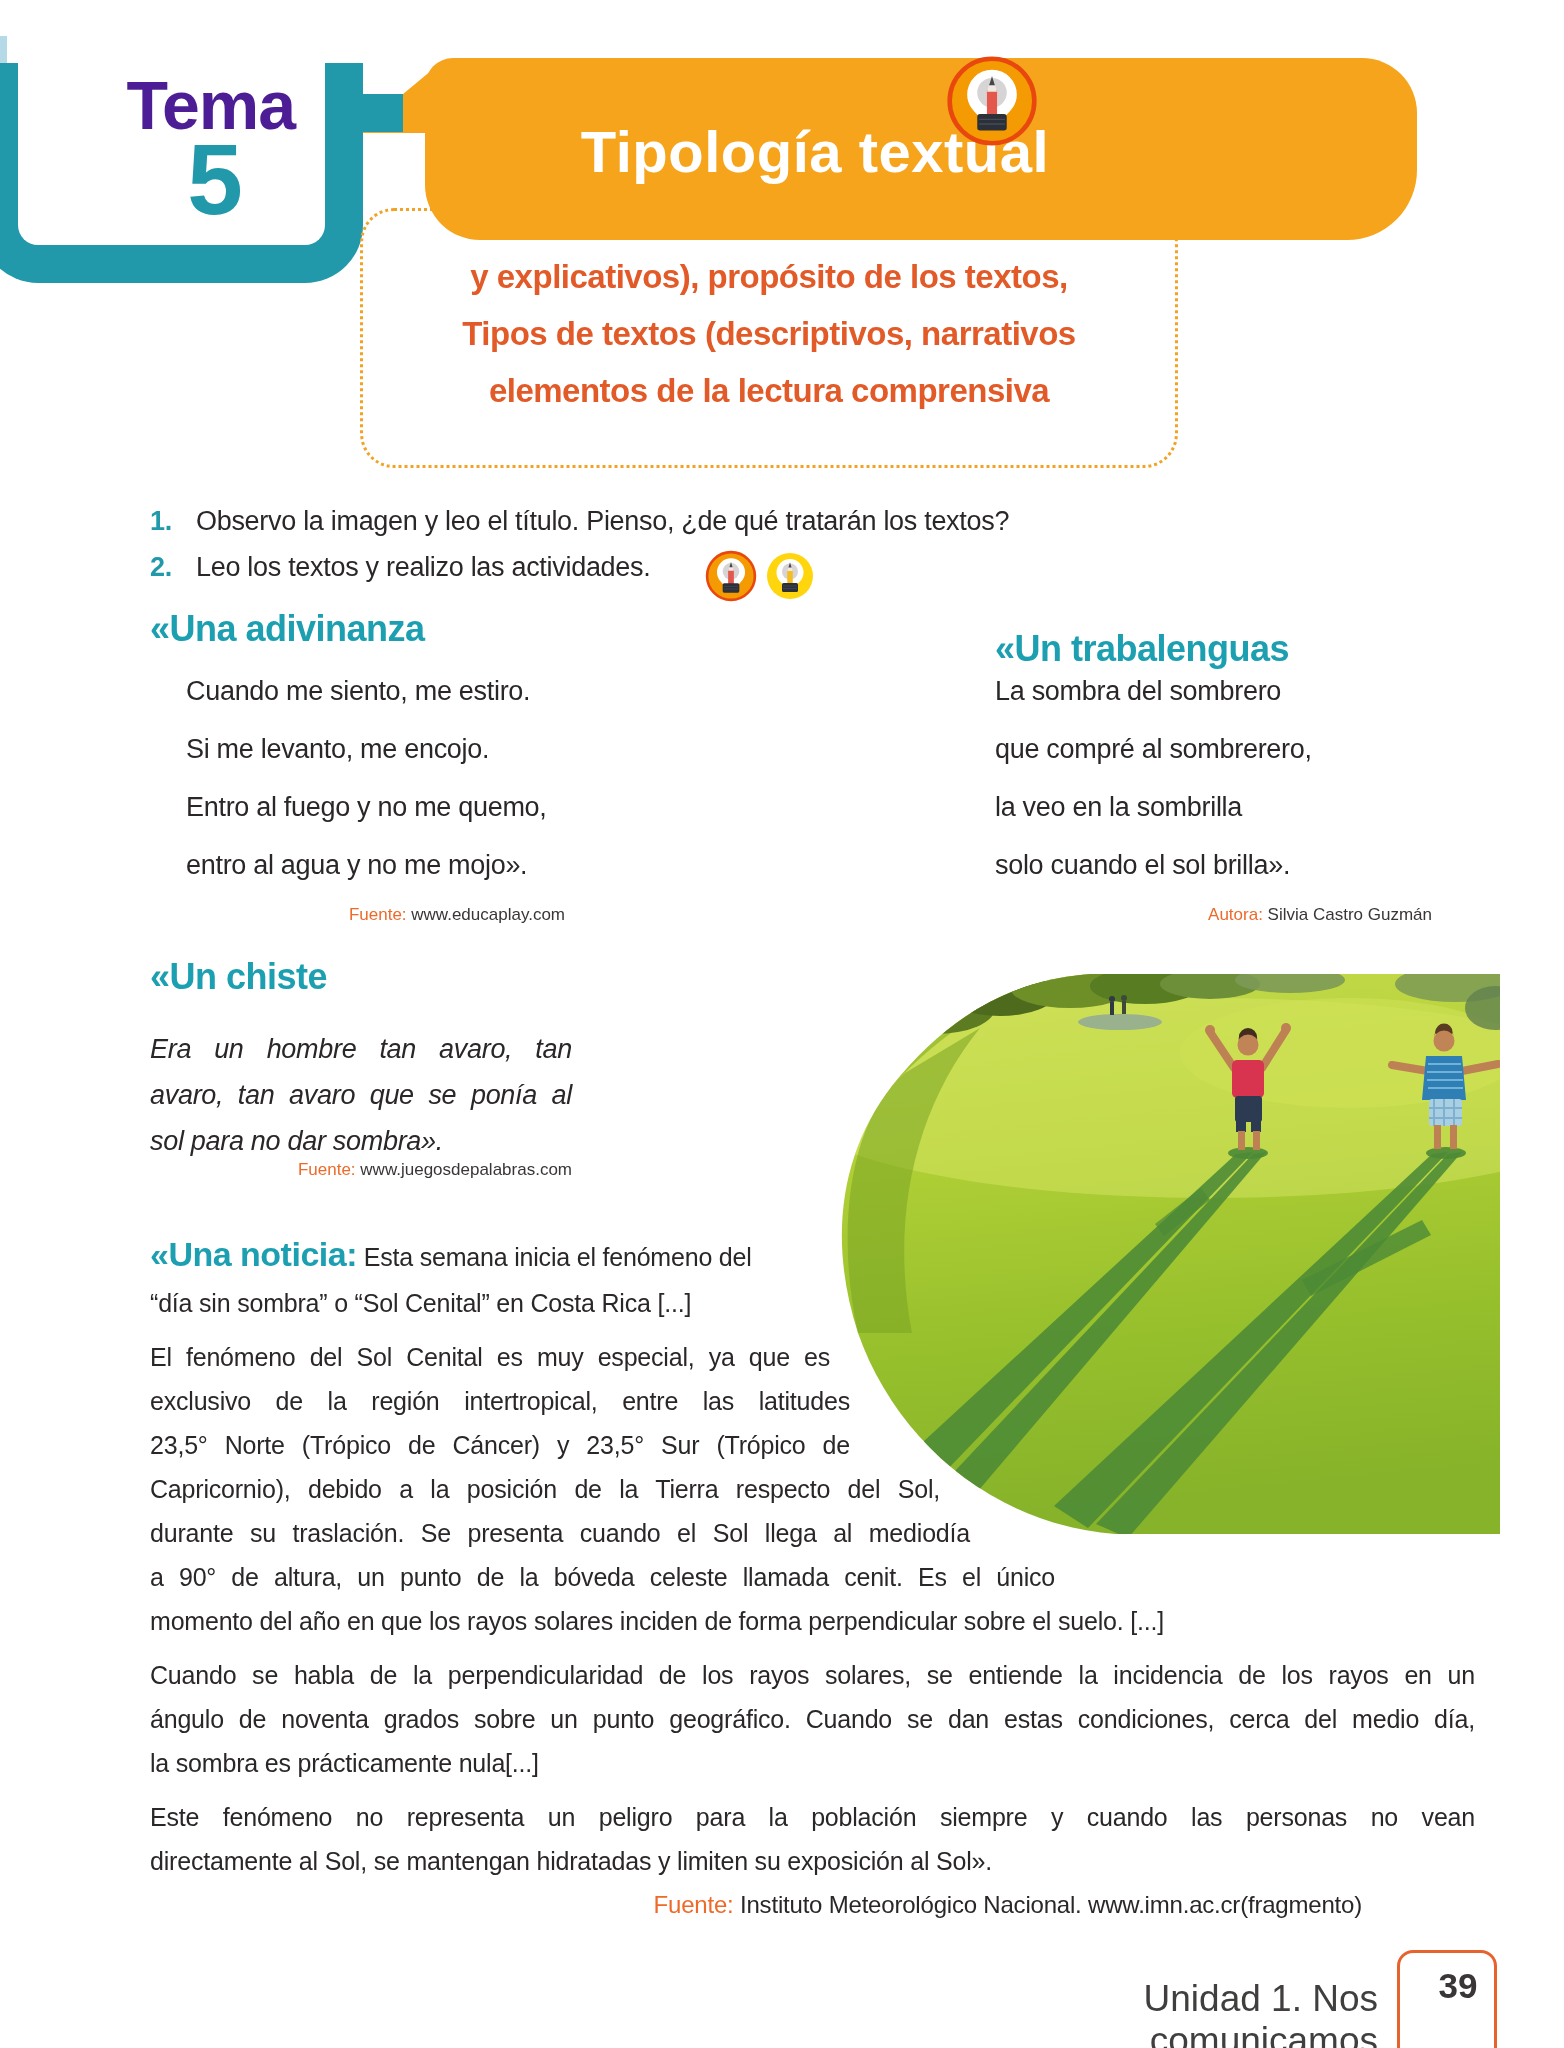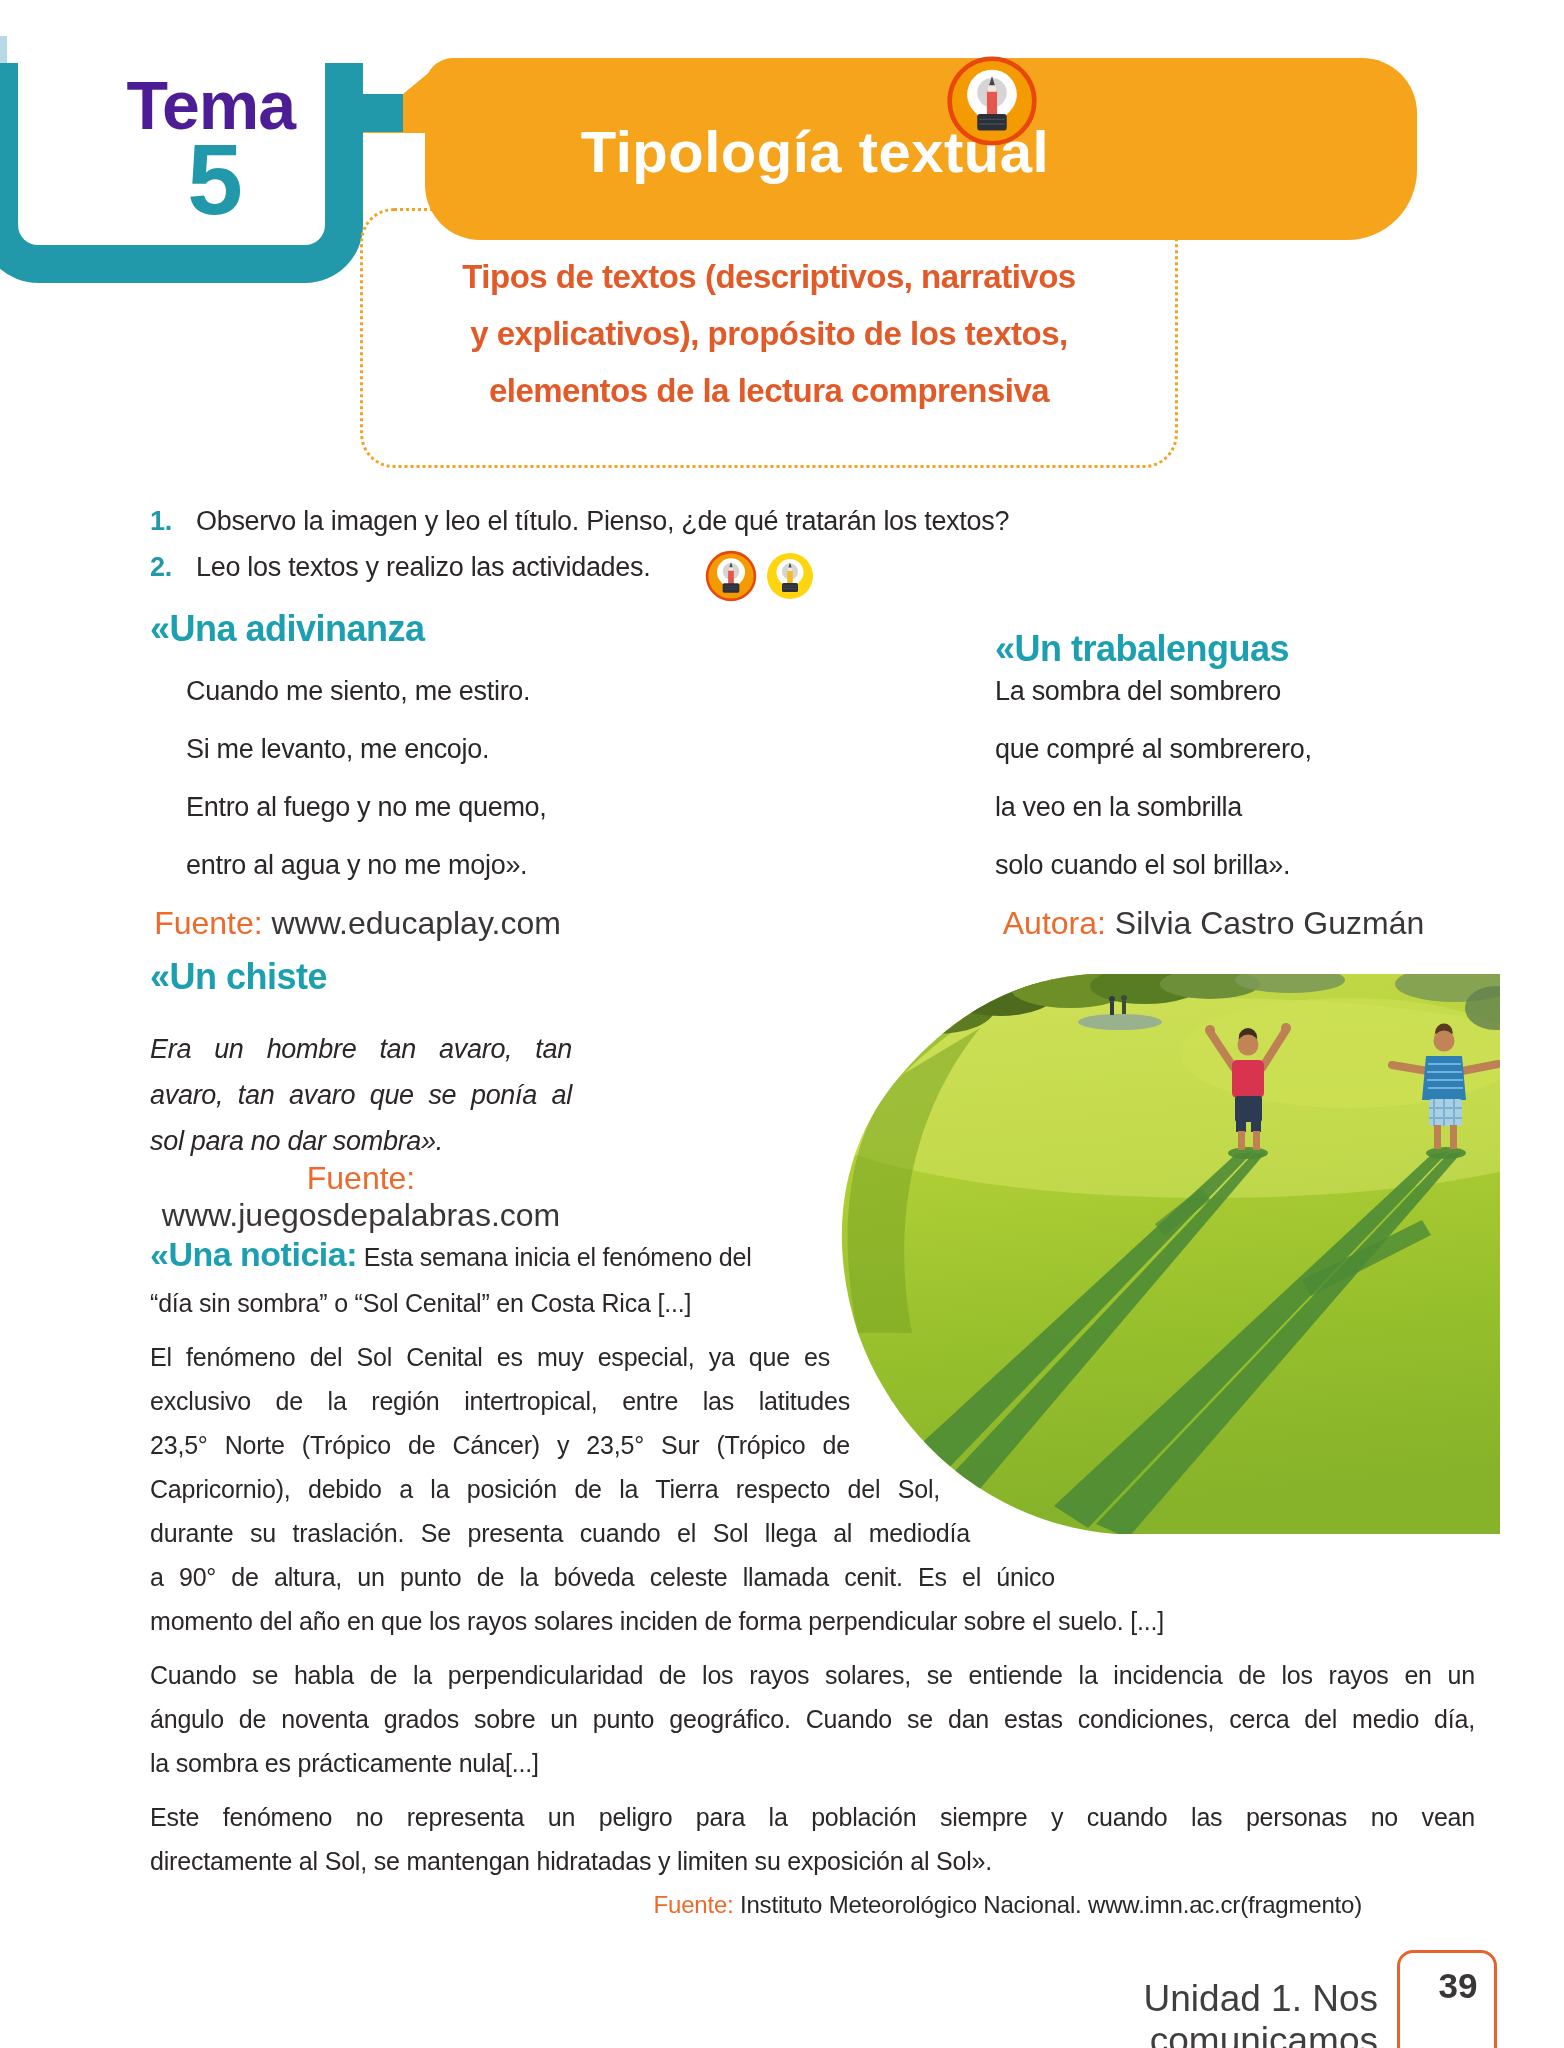--- a/index.html
+++ b/index.html
@@ -35,21 +35,21 @@
   .b-ic2 { left:946px; top:55px; width:92px; height:92px; z-index:4; }
   
   .instr { position:absolute; left:150px; top:498px; width:1330px; }
   .instr .row { position:relative; font-size:27px; line-height:46px; letter-spacing:-0.3px; }
   .instr .num { display:inline-block; width:46px; color:#2199ab; font-weight:bold; }
   .i-ic1 { left:705px; top:550px; width:52px; height:52px; }
   .i-ic2 { left:765px; top:551px; width:50px; height:50px; }
   
   .sec-head { position:absolute; font-size:36px; font-weight:bold; color:#1b9fb1; letter-spacing:-0.5px; }
   .poem { position:absolute; font-size:27px; line-height:58px; letter-spacing:-0.3px; color:#2b2728; }
-  .src { position:absolute; font-size:32px; text-align:center; color:#3a3637; }
+  .src { position:absolute; font-size:17px; text-align:right; color:#3a3637; }
   .src .lbl { color:#ed6a2a; }
   .chiste-body { position:absolute; left:150px; top:1026px; width:422px; font-size:27px; line-height:46px; letter-spacing:-0.3px;font-style:italic; }
   .jline { text-align:justify; text-align-last:justify; white-space:nowrap; overflow:visible; }
   .nline { white-space:nowrap; }
   
   .noticia { position:absolute; left:150px; top:1230px; width:1328px; font-size:25px; line-height:44px; letter-spacing:-0.2px; }
   .noticia .nh { font-size:34px; font-weight:bold; color:#1b9fb1; letter-spacing:-0.5px; }
   .noticia .intro0 { line-height:48px; }
   .gap { height:10px; }
   .not-src { width:1212px; text-align:right; font-size:24px; }
@@ -71,22 +71,22 @@
 
   <div class="blue-strip"></div>
   <div class="banner-tail"></div>
   <div class="bracket"></div>
   <div class="nub"></div>
   <div class="tema-label">Tema</div>
   <div class="tema-num">5</div>
 
   <div class="dotted-box"></div>
   <div class="subtitle">
+    <div>y explicativos), propósito de los textos,</div>
     <div>Tipos de textos (descriptivos, narrativos</div>
-    <div>y explicativos), propósito de los textos,</div>
     <div>elementos de la lectura comprensiva</div>
   </div>
 
   <div class="banner">
     <div class="banner-title">Tipología textual</div>
   </div>
   <span class="licon b-ic1">
   <svg viewBox="0 0 100 100" xmlns="http://www.w3.org/2000/svg">
     <circle cx="50" cy="50" r="46" fill="#ffd60e"></circle>
     <path d="M50,16 a27,27 0 0,1 27,27 c0,11 -7,18 -12,23 v8 h-30 v-8 c-5,-5 -12,-12 -12,-23 a27,27 0 0,1 27,-27 z" fill="#ffffff"></path>

